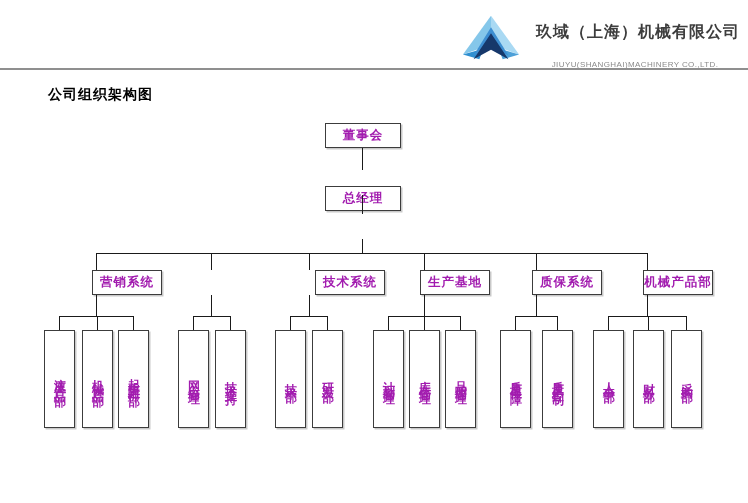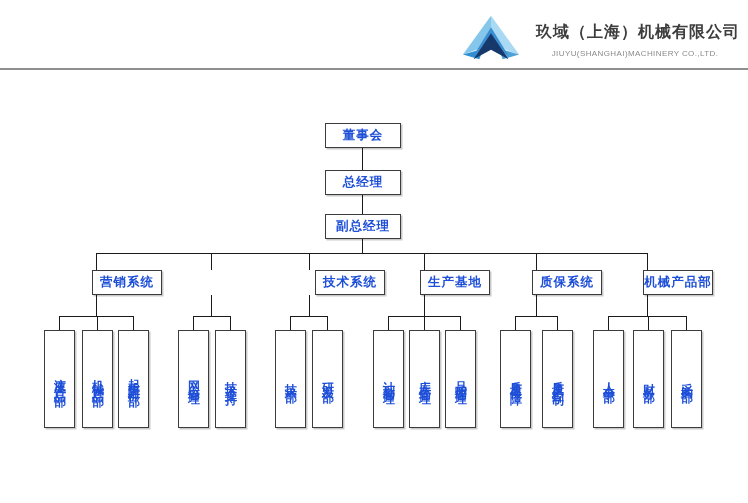--- a/index.html
+++ b/index.html
@@ -14,21 +14,21 @@
   }
 
   
   .logo { position: absolute; left: 460px; top: 13px; width: 62px; height: 50px; }
   .company-block { position: absolute; left: 530px; top: 22px; width: 210px; text-align: center; }
   .company-zh {
     font-size: 16px; font-weight: bold; color: #3d3d3d;
     letter-spacing: 1px; white-space: nowrap; text-align: right;
   }
   .company-en {
-    margin-top: 6px; font-size: 8px; color: #8a8a8a;
+    margin-top: 17px; font-size: 8px; color: #8a8a8a;
     letter-spacing: 0.4px; white-space: nowrap;
   }
   .header-divider {
     position: absolute; left: 0; top: 68px; width: 748px; height: 2px;
     background: #8f8f8f;
   }
 
   
   .page-title {
     position: absolute; left: 48px; top: 86px;
@@ -36,21 +36,21 @@
     letter-spacing: 1px;
   }
 
   
   .node {
     position: absolute;
     background: #fff;
     border: 1px solid #3c3c3c;
     box-shadow: 1.5px 1.5px 0 #c9c9c9;
     display: flex; align-items: center; justify-content: center;
-    font-weight: bold; color: #1d4ed8;
+    font-weight: bold; color: #a21caf;
   }
   .node-top  { width: 76px; height: 25px; left: 325px; font-size: 12.5px; letter-spacing: 1px; }
   .node-branch { width: 70px; height: 25px; font-size: 12.5px; letter-spacing: 1px; margin-left: 31px; }
   .node-leaf { width: 31px; height: 98px; top: 330px; font-size: 12px; }
   .node-leaf span {
     writing-mode: vertical-rl;
     text-orientation: upright;
     letter-spacing: 4px;
     font-weight: bold;
   }
@@ -71,29 +71,27 @@
     <polygon points="61,42 44,47 40,36" fill="#4da0d8"></polygon>
     <polygon points="32,14 14,43 32,33 50,43" fill="#3c8ed2"></polygon>
     <polygon points="32,20 14,47 32,37 50,47" fill="#16386b"></polygon>
   </svg>
   <div class="company-block">
     <div class="company-zh">玖域（上海）机械有限公司</div>
     <div class="company-en">JIUYU(SHANGHAI)MACHINERY CO.,LTD.</div>
   </div>
   <div class="header-divider"></div>
 
+  <div class="page-title">公司组织架构图</div>
 
   <div class="node node-top" style="top:123px">
     <span>董事会</span>
   </div>
-  <div class="node node-top" style="top:170px">
+  <div class="node node-top" style="top:186px">
     <span>总经理</span>
-  </div>
-  <div class="node node-top" style="top:214px">
-    <span>副总经理</span>
   </div>
 
   <div class="vline" style="left:362px;top:148px;height:22px"></div>
   <div class="vline" style="left:362px;top:195px;height:19px"></div>
   <div class="vline" style="left:362px;top:239px;height:14px"></div>
 
   <div class="hline" style="left:96px;top:253px;width:552px"></div>
 
   <div class="vline" style="left:96px;top:253px;height:17px"></div>
   <div class="vline" style="left:211px;top:253px;height:17px"></div>

